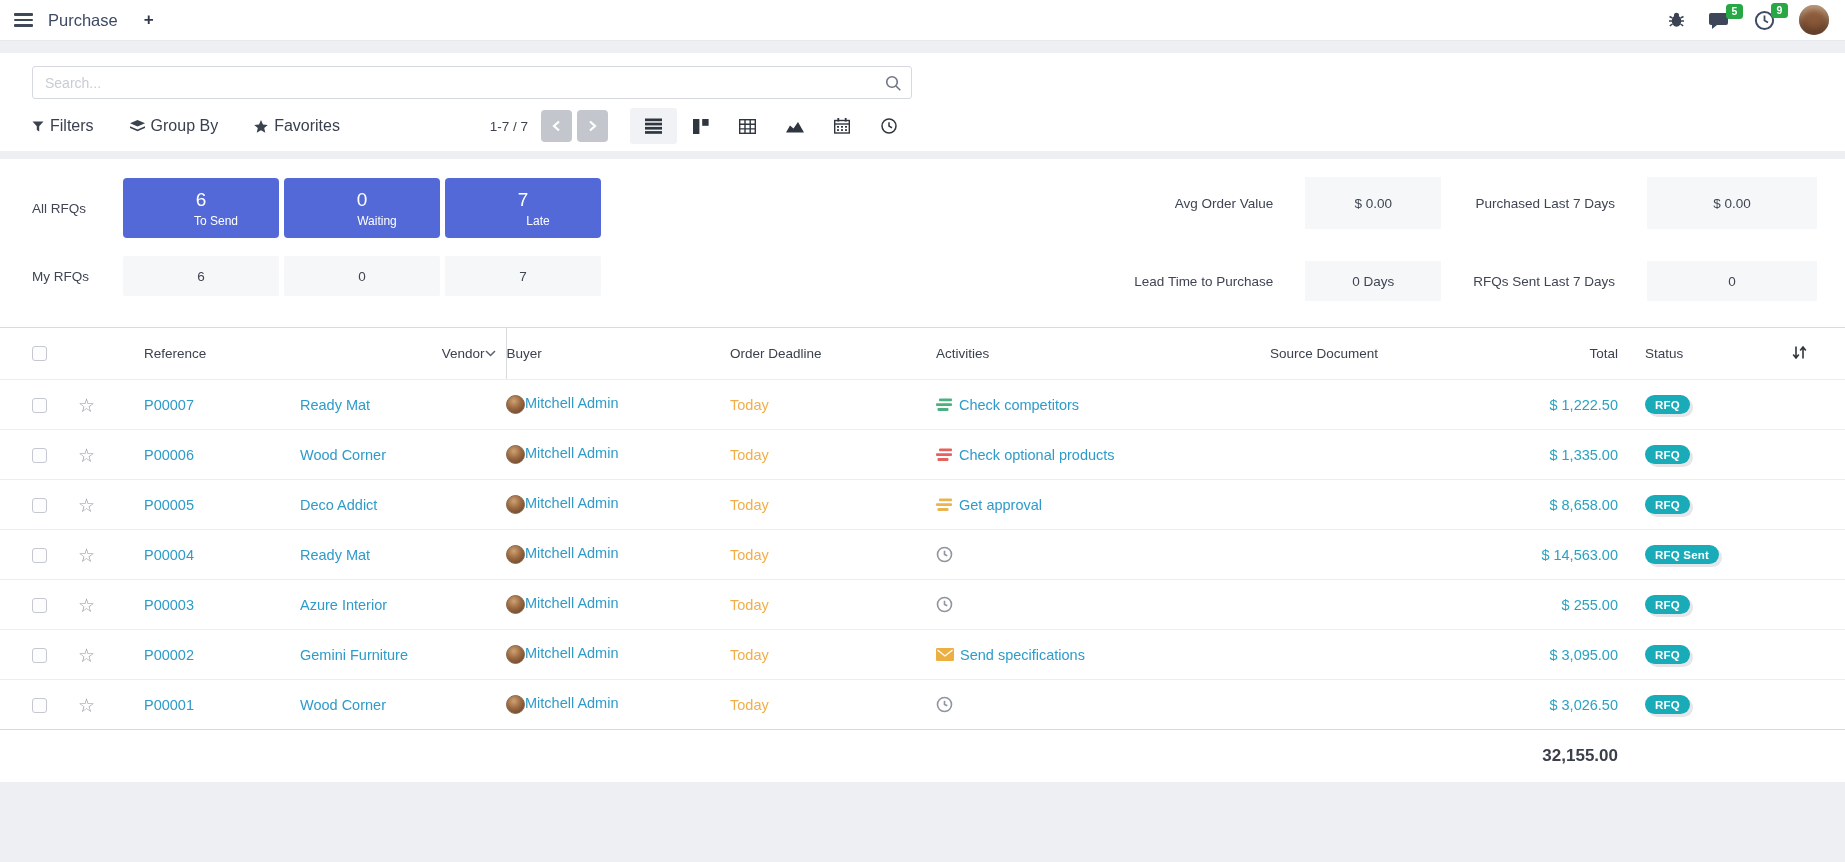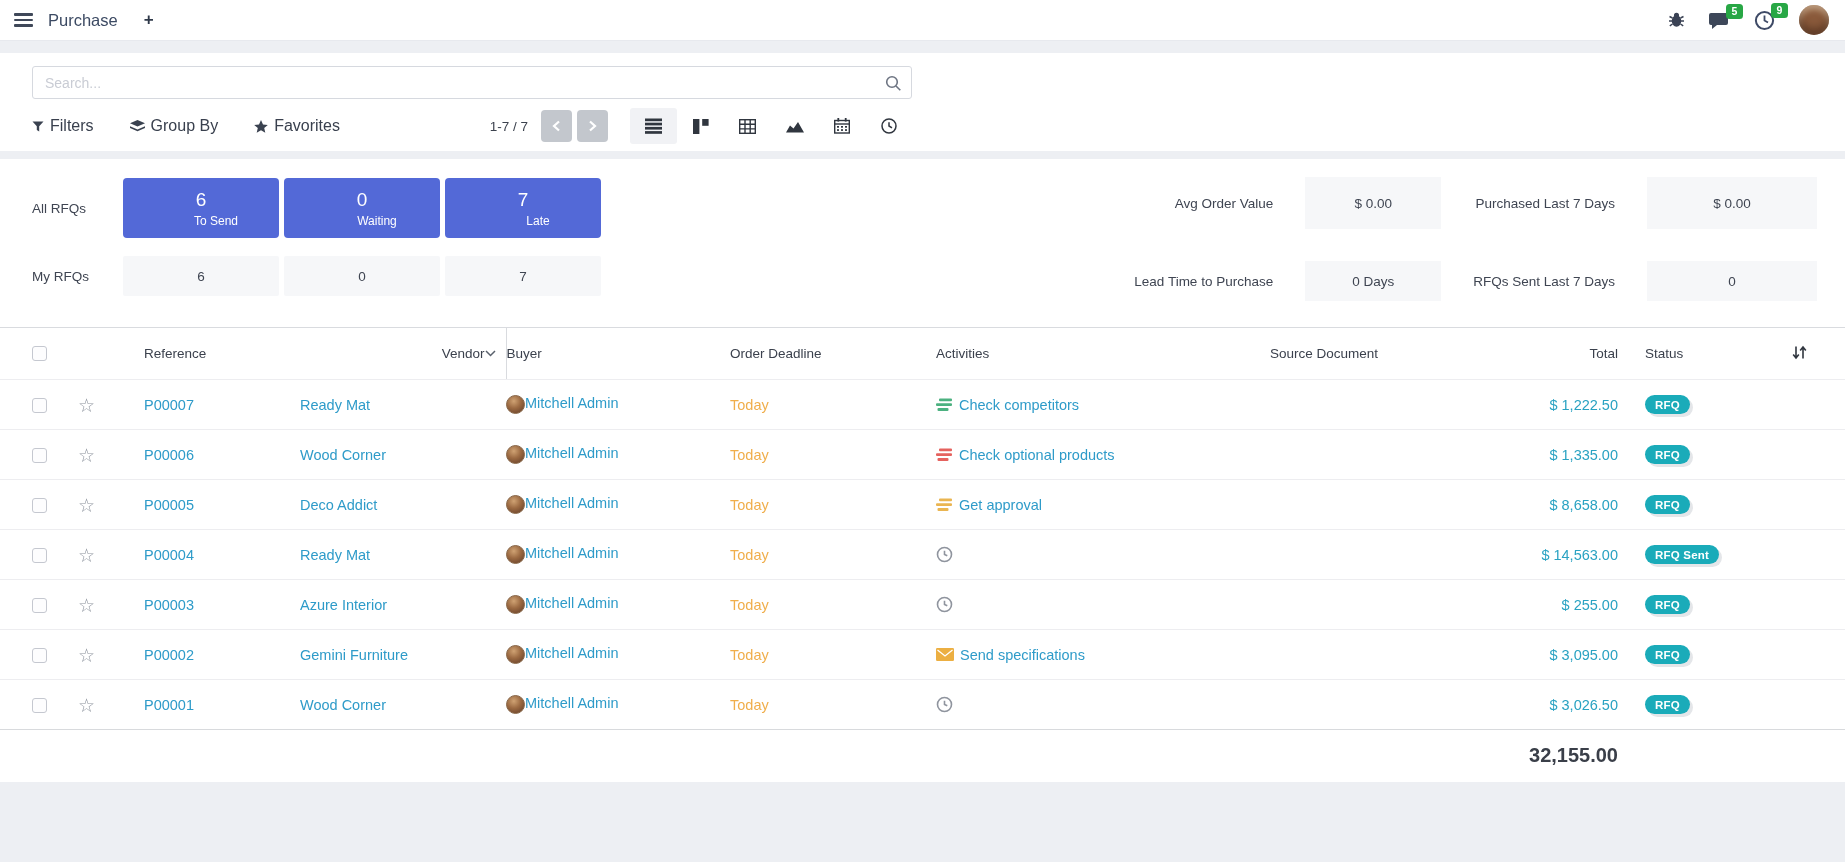--- a/index.html
+++ b/index.html
@@ -119,21 +119,21 @@
     border:1px solid #8a6a4c;
   }
   .act { display:flex; align-items:center; gap:6px; cursor:pointer; }
   .amount { color:var(--amount,#29a2c2); font-size:14.5px; }
   .pill {
     display:inline-block; background:var(--badge,#1aabb9); color:#fff;
     font-size:11.5px; font-weight:700; letter-spacing:.2px;
     padding:4px 10px 3px; border-radius:11px;
     box-shadow:3px 3px 0 0 #e4e6e9;
   }
-  .footer-total { font-weight:700; color:#3a3f49; font-size:20px; }
+  .footer-total { font-weight:700; color:#3a3f49; font-size:17px; }
   svg { display:block; }
 </style>
 </head>
 <body>
 
 <div class="navbar">
   <div class="hamburger">
       <i></i>
       <i></i>
       <i></i>

